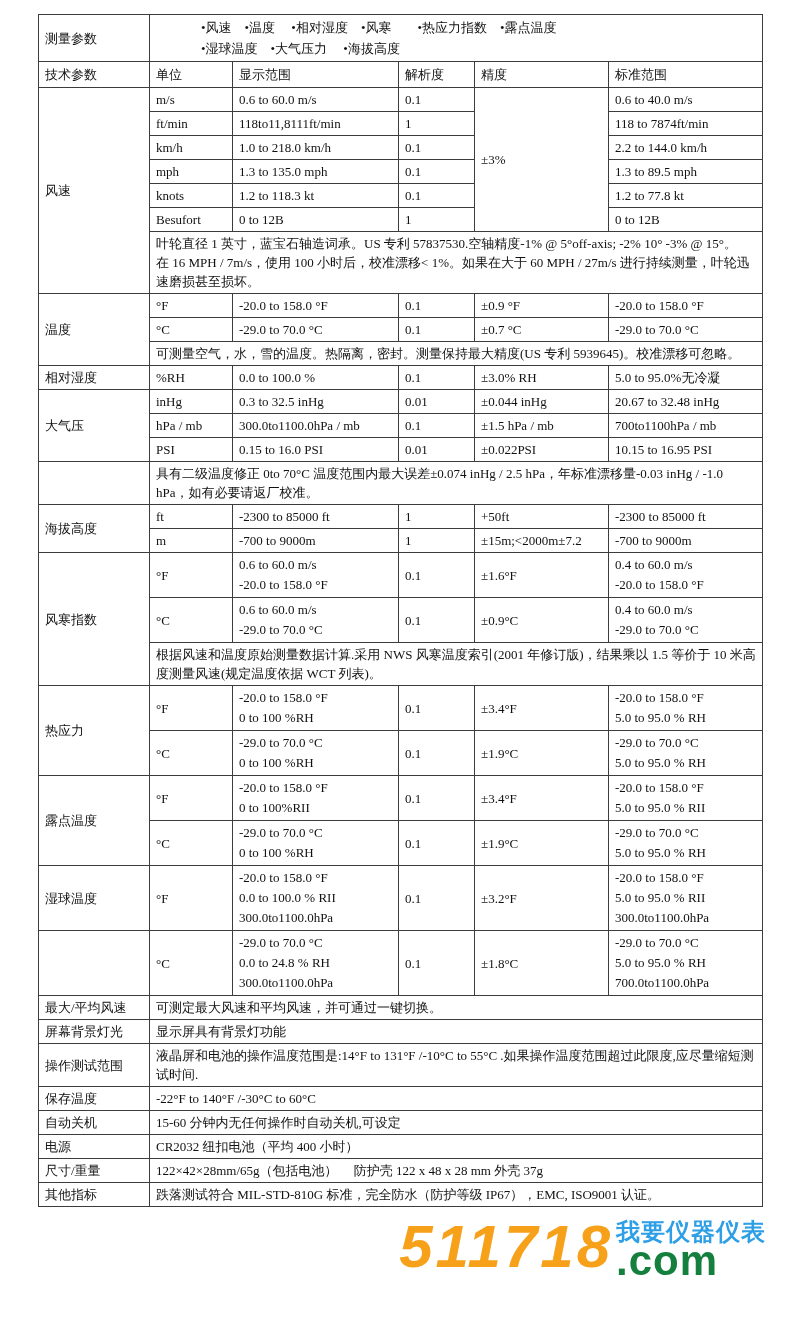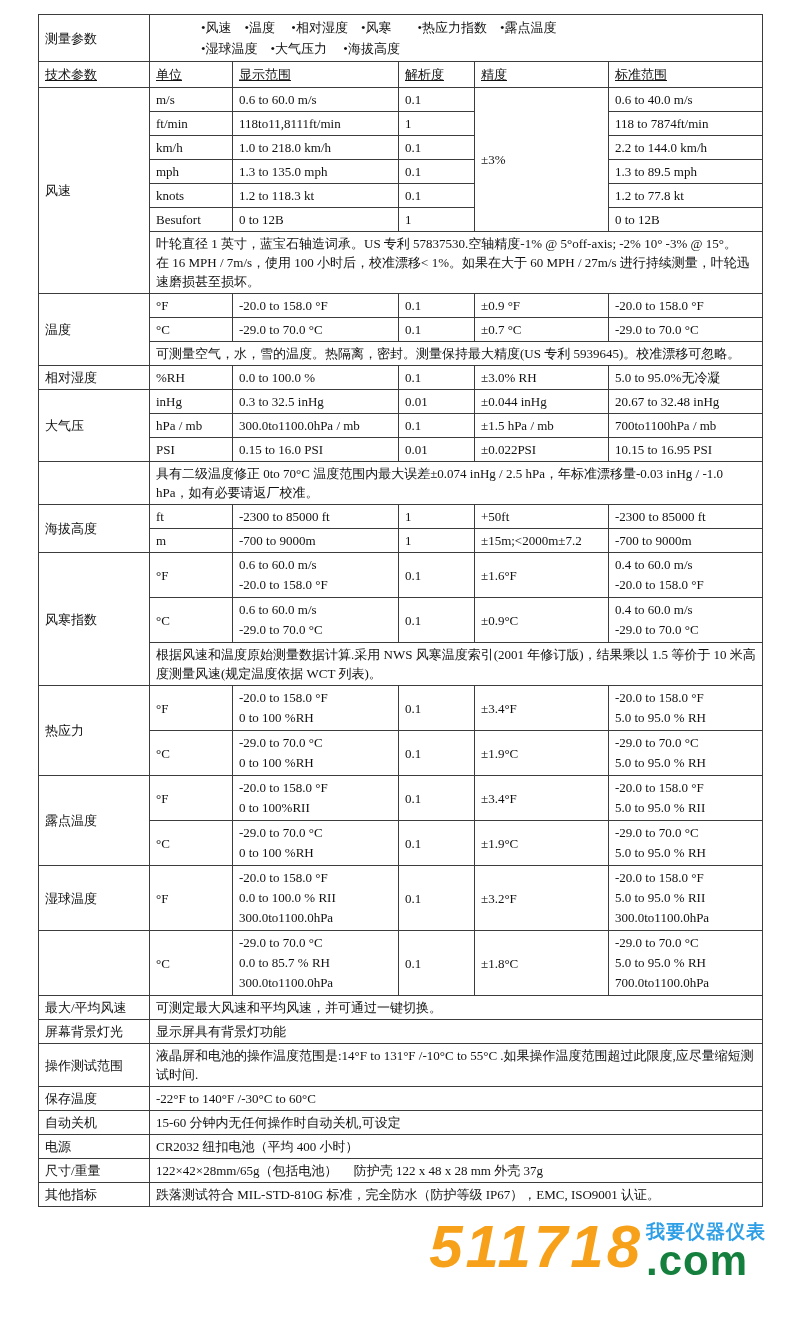--- a/index.html
+++ b/index.html
@@ -6,31 +6,31 @@
   .page{width:800px;height:1322px;background:#ffffff;overflow:hidden;
         font-family:"Liberation Serif","DejaVu Serif",serif;color:#111;}
   table.spec{border-collapse:collapse;table-layout:fixed;width:724px;
              margin:14px 0 0 38px;font-size:13px;}
   table.spec td{border:1px solid #3c3c3c;padding:2px 6px;vertical-align:middle;
                 line-height:19px;word-break:break-word;}
   td.lbl{padding-left:7px;}
   td.note{line-height:21px;margin-left:16px;}
   .mline div{line-height:21px;margin-left:45px;}
   tr.r1>td{height:19px;}
-  tr.hdr>td{height:21px;text-decoration:underline;}
+  tr.hdr>td{height:21px;}
   .two div{line-height:20px;}
   .three div{line-height:20px;}
   
   .footer{display:flex;justify-content:flex-end;padding:14px 34px 0 0;}
   .logo{display:flex;text-decoration:none;cursor:pointer;
         font-family:"Liberation Sans","DejaVu Sans",sans-serif;}
   .logo-num{font-style:italic;font-weight:bold;font-size:60px;line-height:52px;
             color:#F7A11A;letter-spacing:3px;}
   .logo-right{display:flex;flex-direction:column;align-items:flex-start;margin-left:3px;}
-  .logo-tag{color:#2E9FE6;font-weight:bold;font-size:19px;line-height:22px;letter-spacing:1px;}
+  .logo-tag{color:#2E9FE6;font-weight:bold;font-size:24px;line-height:22px;letter-spacing:1px;}
   .logo-dom{color:#15803d;font-weight:bold;font-size:42px;line-height:36px;letter-spacing:1px;}
 </style>
 </head>
 <body>
 
 <div class="page">
 
 <table class="spec">
   <colgroup>
     <col style="width:111px">
@@ -276,21 +276,21 @@
       <div>-20.0 to 158.0 °F</div>
       <div>5.0 to 95.0 % RII</div>
       <div>300.0to1100.0hPa</div>
     </td>
   </tr>
   <tr>
     <td></td>
     <td>°C</td>
     <td class="three">
       <div>-29.0 to 70.0 °C</div>
-      <div>0.0 to 85.7 % RH</div>
+      <div>0.0 to 24.8 % RH</div>
       <div>300.0to1100.0hPa</div>
     </td>
     <td>0.1</td>
     <td>±1.8°C</td>
     <td class="three">
       <div>-29.0 to 70.0 °C</div>
       <div>5.0 to 95.0 % RH</div>
       <div>700.0to1100.0hPa</div>
     </td>
   </tr>

